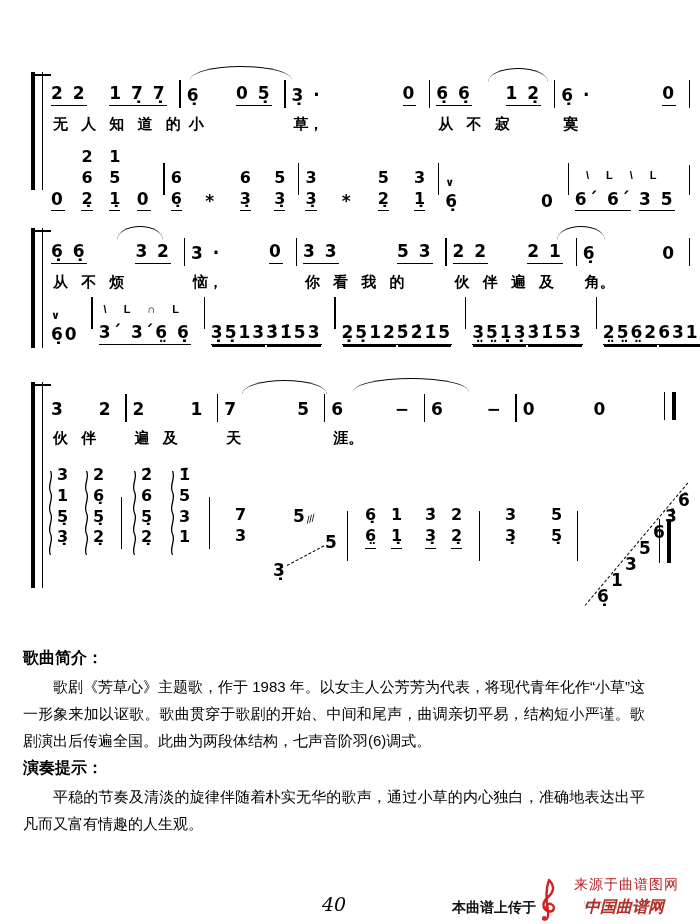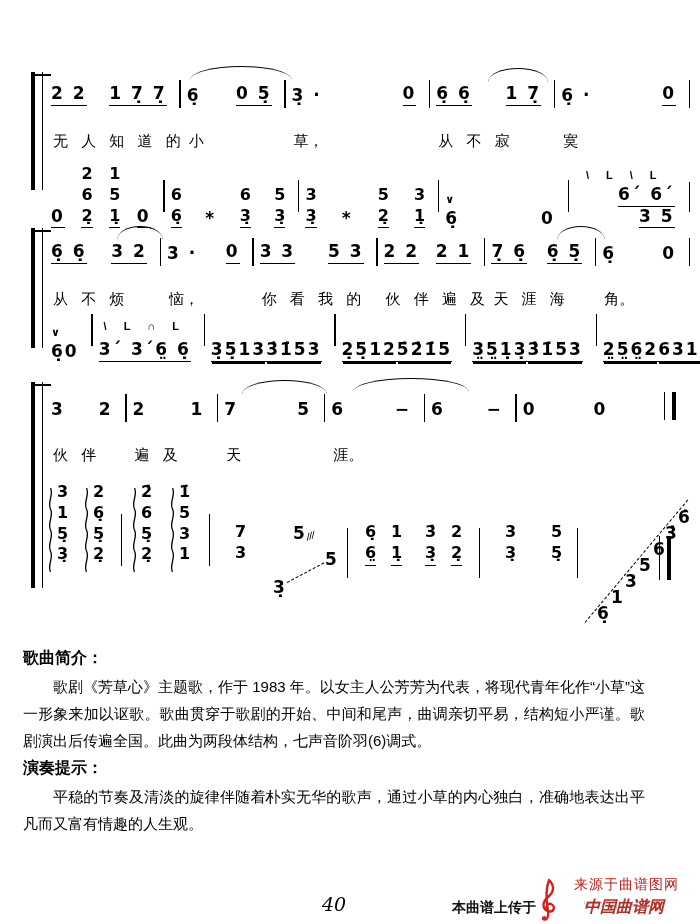--- a/index.html
+++ b/index.html
@@ -13,21 +13,21 @@
   .mcol{display:flex;flex-direction:column;position:relative;}
   .mcol.bl::after{content:"";position:absolute;right:0;top:0;height:28px;width:1.3px;background:#000;}
   .mcol.bla::after{content:"";position:absolute;right:0;bottom:16px;height:32px;width:1.3px;background:#000;}
   .nrow{display:flex;justify-content:space-between;align-items:flex-end;padding:0 14px 0 6px;min-height:26px;}
   .note{font-family:"DejaVu Sans",sans-serif;font-weight:bold;font-size:17px;line-height:1.15;
         letter-spacing:2px;white-space:pre;}
   .stack{font-family:"DejaVu Sans",sans-serif;font-weight:bold;font-size:16px;line-height:1.3;
          letter-spacing:0;text-align:center;white-space:pre-line;}
   .u{border-bottom:1.6px solid #000;padding-bottom:1px;}
   .uu{border-bottom:1.6px solid #000;box-shadow:0 3px 0 -1px #000;padding-bottom:1px;}
-  .lyr{font-size:15px;margin-top:26px;padding-left:8px;word-spacing:9px;white-space:pre;min-height:20px;}
+  .lyr{font-size:15px;margin-top:9px;padding-left:8px;word-spacing:9px;white-space:pre;min-height:20px;font-weight:bold;}
   .tok{position:relative;display:inline-block;}
   .orn{position:absolute;top:-16px;left:0;width:100%;text-align:center;font-size:11px;
        font-weight:bold;letter-spacing:7px;white-space:pre;}
   .slur{position:absolute;height:13px;border-top:1.6px solid #000;
         border-radius:50% 50% 0 0/100% 100% 0 0;}
   .vline{position:absolute;width:1.4px;background:#000;}
   .endbar{display:inline-block;width:7px;height:28px;border-left:1.4px solid #000;border-right:4px solid #000;}
   .acc3{position:relative;height:160px;}
   .abs{position:absolute;}
   .gline{position:absolute;width:160px;border-top:1.5px dashed #000;transform:rotate(-50deg);transform-origin:left center;}
@@ -73,21 +73,21 @@
     <div class="mcol bl" style="flex:145;">
       <div class="nrow">
           <span class="note">3̣ ·</span>
           <span class="note u">0</span>
         </div>
       <div class="lyr">草，</div>
     </div>
     <div class="mcol bl" style="flex:125;">
       <div class="nrow">
           <span class="note u">6̣ 6̣</span>
-          <span class="note u">1 7̣</span>
+          <span class="note u">1 2̣</span>
         </div>
       <div class="lyr">从 不 寂</div>
     </div>
     <div class="mcol bl" style="flex:135;">
       <div class="nrow">
           <span class="note">6̣ ·</span>
           <span class="note u">0</span>
         </div>
       <div class="lyr">寞</div>
     </div>
@@ -131,21 +131,21 @@
     <div class="mcol bla" style="flex:130;">
       <div class="nrow">
           <span class="tok"><span class="orn">∨</span><span class="note">6̣</span></span>
           <span class="note">0</span>
         </div>
     </div>
     <div class="mcol" style="flex:120;">
       <div class="nrow">
           <span class="tok" style="width:100%;">
             <span class="orn">\ L \ L</span>
-            <span class="nrow" style="padding:0;flex-direction:column;">
+            <span class="nrow" style="padding:0;">
               <span class="note u">6ˊ 6ˊ</span>
               <span class="note u">3 5</span>
             </span>
           </span>
         </div>
     </div>
     <div class="vline" style="position:relative;height:30px;align-self:flex-end;margin-bottom:16px;"></div>
   </div>
 </div>
 
@@ -176,27 +176,20 @@
           <span class="note u">5 3</span>
         </div>
       <div class="lyr">你 看 我 的</div>
     </div>
     <div class="mcol bl" style="flex:107;">
       <div class="nrow">
           <span class="note u">2 2</span>
           <span class="note u">2 1</span>
         </div>
       <div class="lyr">伙 伴 遍 及</div>
-    </div>
-    <div class="mcol bl" style="flex:110;">
-      <div class="nrow">
-          <span class="note u">7̣ 6̣</span>
-          <span class="note u">6̣ 5̣</span>
-        </div>
-      <div class="lyr">天 涯 海</div>
     </div>
     <div class="mcol bl" style="flex:93;">
       <div class="nrow">
           <span class="note">6̣</span>
           <span class="note">0</span>
         </div>
       <div class="lyr">角。</div>
     </div>
   </div>
 

